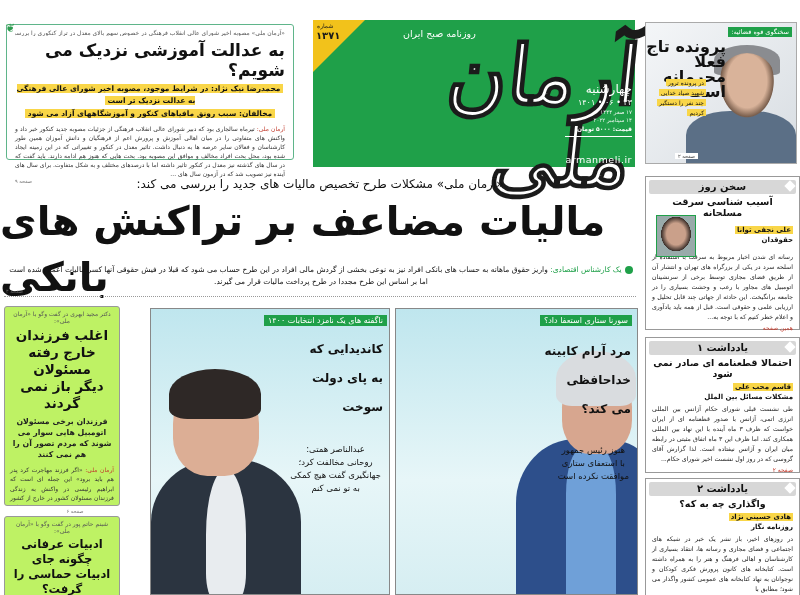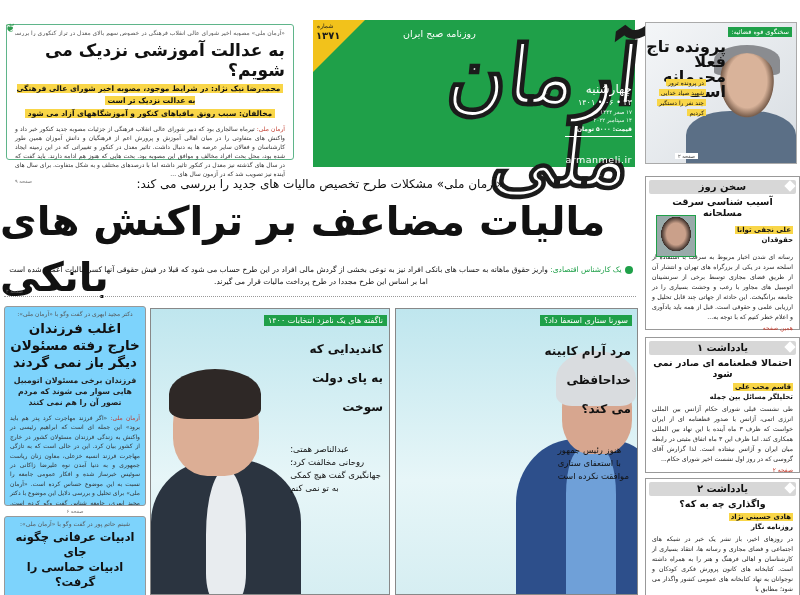--- a/index.html
+++ b/index.html
@@ -62,32 +62,32 @@
   .rc-author span { background: #f9d648; padding: 0 2px; }
   .rc-role { font-size: 7px; font-weight: bold; text-align: right; margin-top: 2px; }
   .rc-body { font-size: 6.2px; line-height: 10px; text-align: justify; color: #222; margin-top: 3px; }
   .rc-more { font-size: 6px; color: #c0392b; margin-top: 2px; }
   .rc-photo { position: absolute; left: 10px; top: 38px; width: 40px; height: 42px; border: 1px solid #1fa049; background: radial-gradient(ellipse at 50% 45%, #caa08a 0 35%, #3b2f2a 55%, #9aa 56%); }
 
   
   .feat { top: 308px; height: 287px; border: 1px solid #888; background: linear-gradient(180deg,#bfe6ee 0%,#e7f6f8 60%,#d6eef2 100%); overflow: hidden; }
   .feat-kicker { position: absolute; top: 6px; background: #1fa049; color: #fff; font-size: 8px; padding: 1px 4px; }
   .feat-title { position: absolute; font-size: 12px; font-weight: bold; line-height: 29px; text-align: right; }
-  .feat-sub { position: absolute; font-size: 8.5px; line-height: 13px; text-align: left; }
+  .feat-sub { position: absolute; font-size: 8.5px; line-height: 13px; text-align: center; }
   .f1-hair { left: 160px; top: 42px; width: 80px; height: 55px; background: #d9dcdf; border-radius: 50% 50% 20% 20%; }
   .f1-face { left: 166px; top: 60px; width: 70px; height: 85px; background: #d7a68f; border-radius: 45% 45% 40% 40%; }
   .f1-suit { left: 120px; top: 130px; width: 150px; height: 160px; background: #2d4f8b; border-radius: 40% 40% 0 0; }
   .f1-shirt { left: 170px; top: 140px; width: 50px; height: 150px; background: #6fa0d8; border-radius: 30% 30% 0 0; }
   .f2-hair { left: 18px; top: 60px; width: 92px; height: 50px; background: #2e2826; border-radius: 50% 50% 20% 20%; }
   .f2-face { left: 22px; top: 72px; width: 86px; height: 95px; background: #dcae95; border-radius: 45% 45% 40% 40%; }
   .f2-suit { left: 0; top: 150px; width: 150px; height: 140px; background: #2b3440; border-radius: 45% 45% 0 0; }
   .f2-shirt { left: 55px; top: 160px; width: 40px; height: 130px; background: #e8ecef; }
 
   
-  .lc-box { left: 4px; width: 142px; border: 1px solid #999; border-radius: 3px; background: #7dd3fc; padding: 3px 5px; }
+  .lc-box { left: 4px; width: 116px; border: 1px solid #999; border-radius: 3px; background: #bef264; padding: 3px 5px; }
   .lc-kicker { font-size: 6px; color: #555; text-align: center; }
   .lc-title { font-size: 13.5px; font-weight: bold; text-align: center; line-height: 17px; margin-top: 3px; }
   .lc-sub { font-size: 7.8px; font-weight: bold; text-align: center; line-height: 11px; margin-top: 4px; color: #222; }
   .lc-body { font-size: 6px; line-height: 9.4px; text-align: justify; color: #333; margin-top: 5px; }
   .lc-pg { font-size: 5px; color: #777; text-align: center; margin-top: 2px; }
 </style>
 </head>
 <body>
 
 <div class="abs tl-box">
@@ -148,21 +148,21 @@
     <div class="rc-role">حقوقدان</div>
   </div>
   <div class="rc-body" style="margin-top:8px">رسانه ای شدن اخبار مربوط به سرقت با استفاده از اسلحه سرد در یکی از بزرگراه های تهران و انتشار آن از طریق فضای مجازی توسط برخی از سرنشینان اتومبیل های مجاور با رعب و وحشت بسیاری را در جامعه برانگیخت. این حادثه از جهاتی چند قابل تحلیل و ارزیابی علمی و حقوقی است. قبل از همه باید یادآوری و اعلام خطر کنیم که با توجه به...</div>
   <div class="rc-more">همین صفحه</div>
 </div>
 
 <div class="abs rc-box" style="top:337px;height:136px;">
   <div class="rc-head">یادداشت ۱</div>
   <div class="rc-title">احتمالا قطعنامه ای صادر نمی شود</div>
   <div class="rc-author"><span>قاسم محب علی</span></div>
-  <div class="rc-role">تحلیلگر مسائل بین جمله</div>
+  <div class="rc-role">مشکلات مسائل بین الملل</div>
   <div class="rc-body">طی نشست قبلی شورای حکام آژانس بین المللی انرژی اتمی، آژانس با صدور قطعنامه ای از ایران خواست که ظرف ۳ ماه آینده با این نهاد بین المللی همکاری کند. اما ظرف این ۳ ماه اتفاق مثبتی در رابطه میان ایران و آژانس نیفتاده است. لذا گزارش آقای گروسی که در روز اول نشست اخیر شورای حکام...</div>
   <div class="rc-more">صفحه ۲</div>
 </div>
 
 <div class="abs rc-box" style="top:478px;height:120px;overflow:hidden;">
   <div class="rc-head">یادداشت ۲</div>
   <div class="rc-title">واگذاری چه به که؟</div>
   <div class="rc-author"><span>هادی حسینی نژاد</span></div>
   <div class="rc-role">روزنامه نگار</div>
   <div class="rc-body">در روزهای اخیر، باز نشر یک خبر در شبکه های اجتماعی و فضای مجازی و رسانه ها، انتقاد بسیاری از کارشناسان و اهالی فرهنگ و هنر را به همراه داشته است. کتابخانه های کانون پرورش فکری کودکان و نوجوانان به نهاد کتابخانه های عمومی کشور واگذار می شود؛ مطابق با</div>

